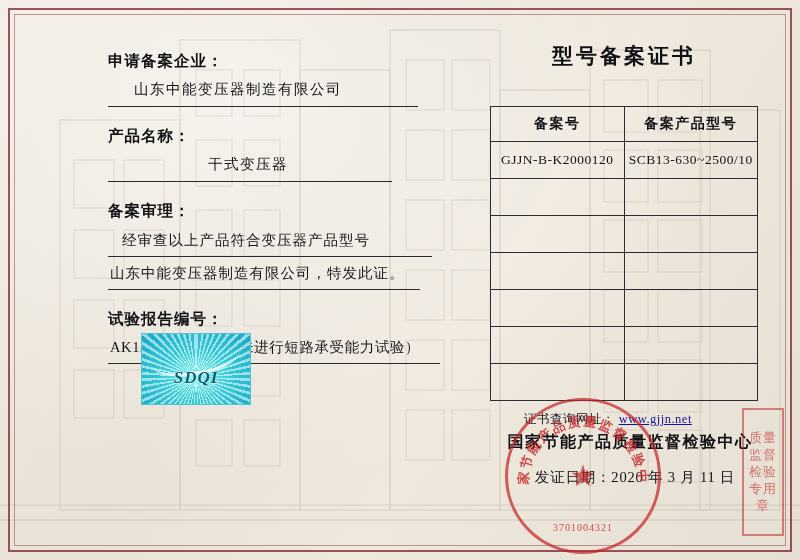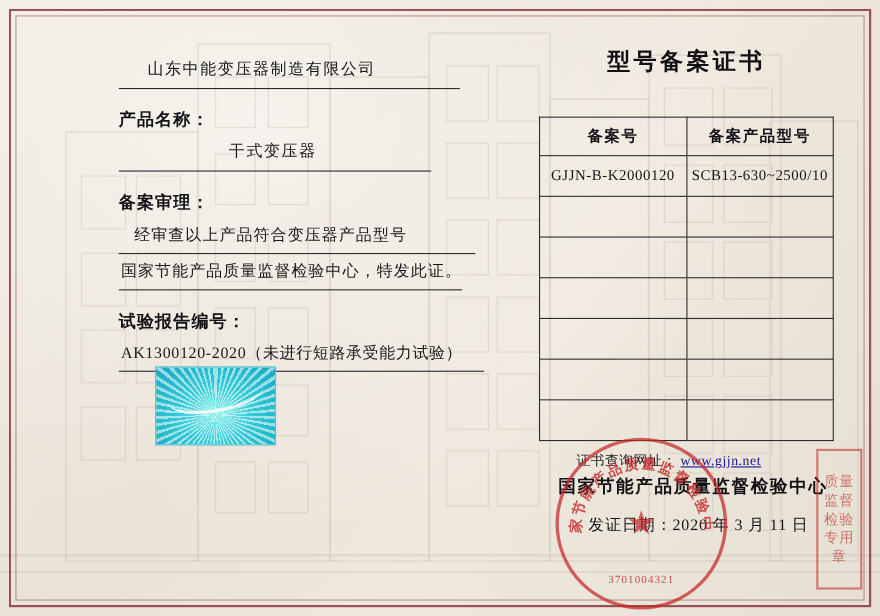--- a/index.html
+++ b/index.html
@@ -354,42 +354,44 @@
       <path d="M0 520 L800 520"></path>
     </g>
   </svg>
 
   <div class="border-outer"></div>
   <div class="border-inner"></div>
 
   <div class="left-col">
 
     <div class="field">
+      <div class="field-label">申请备案企业：</div>
       <div class="field-value">山东中能变压器制造有限公司</div>
     </div>
 
     <div class="field label-gap">
       <div class="field-label">产品名称：</div>
       <div class="field-value center">干式变压器</div>
     </div>
 
     <div class="field label-gap">
       <div class="field-label">备案审理：</div>
       <div class="review-line">经审查以上产品符合变压器产品型号</div>
-      <div class="review-line second">国家节能产品质量监督检验中心，特发此证。</div>
+      <div class="review-line second">山东中能变压器制造有限公司，特发此证。</div>
     </div>
 
     <div class="field label-gap">
       <div class="field-label">试验报告编号：</div>
       <div class="report-no">AK1300120-2020（未进行短路承受能力试验）</div>
     </div>
   </div>
 
   <div class="holo">
     <div class="swoosh"></div>
+    <div class="brand">SDQI</div>
   </div>
 
   <div class="right-col">
     <div class="cert-title">型号备案证书</div>
 
     <table class="model-table">
       <thead>
         <tr>
           <th>备案号</th>
           <th>备案产品型号</th>

